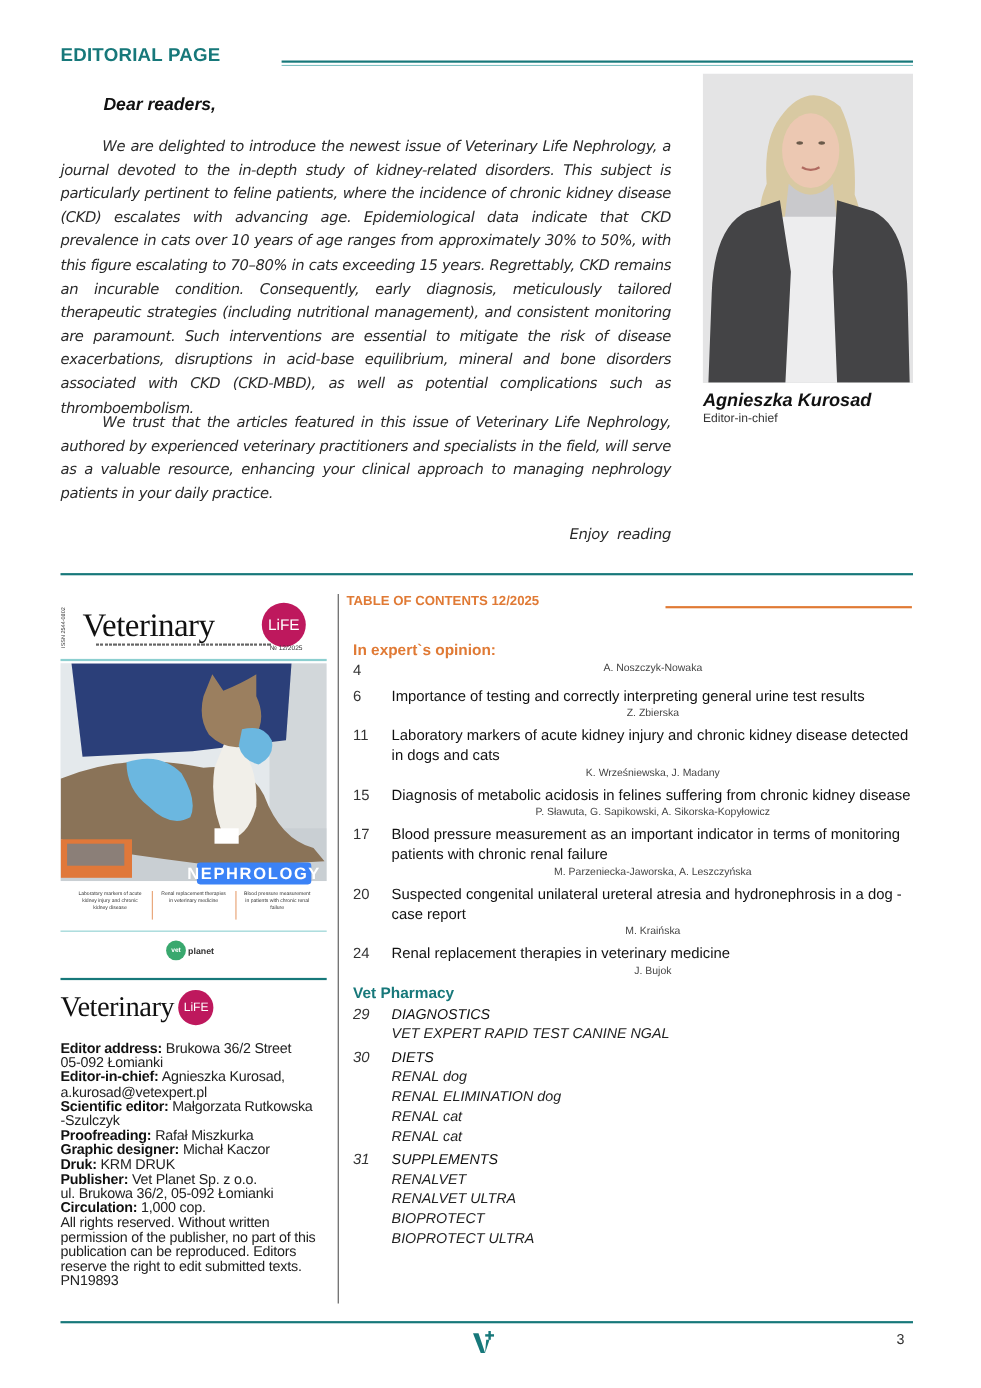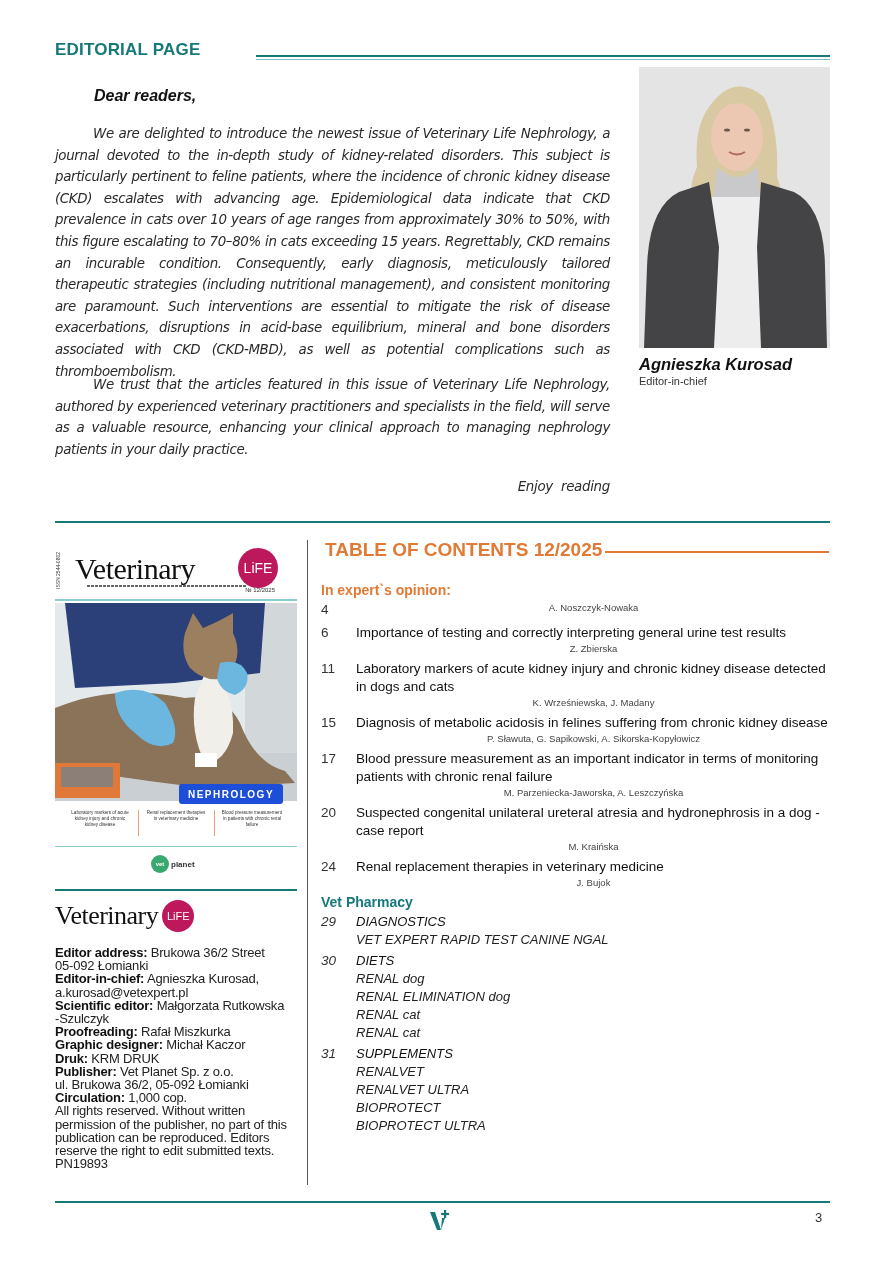--- a/index.html
+++ b/index.html
@@ -32,40 +32,40 @@
   .cover { position: absolute; left: 55px; top: 542px; width: 242px; height: 340px; }
   .cover-issn { position: absolute; left: 0px; top: 10px; font-size: 5px; color: #333; writing-mode: vertical-rl; transform: rotate(180deg); }
   .cover-logo { position: absolute; left: 20px; top: 10px; font-family: "Liberation Serif", serif; font-size: 30px; color: #111; letter-spacing: -0.5px; }
   .cover-tag { position: absolute; left: 32px; top: 43px; width: 160px; height: 2px; background: repeating-linear-gradient(90deg, #666 0 3px, transparent 3px 4px); }
   .life-badge { position: absolute; border-radius: 50%; background: #be185d; color: #fff; font-weight: normal; display: flex; align-items: center; justify-content: center; font-family: "Liberation Sans", sans-serif; }
   .cover .life-badge { left: 183px; top: 6px; width: 40px; height: 40px; font-size: 14px; }
   .cover-issue { position: absolute; right: 22px; top: 45px; font-size: 6px; color: #333; }
   .cover-bar { position: absolute; left: 0; top: 57px; width: 242px; height: 2px; background: #8ccfd0; }
   .cover-photo { position: absolute; left: 0; top: 61px; width: 242px; height: 198px; overflow: hidden; background: #e7ecef; }
   .cover-photo svg { display: block; width: 100%; height: 100%; }
-  .neph-badge { position: absolute; left: 124px; top: 242px; width: 104px; height: 20px; background: #1d4ed8; color: #fff; font-size: 10px; font-weight: bold; letter-spacing: 1.5px; display: flex; align-items: center; justify-content: center; border-radius: 3px; }
+  .neph-badge { position: absolute; left: 124px; top: 242px; width: 104px; height: 20px; background: #3b82f6; color: #fff; font-size: 15px; font-weight: bold; letter-spacing: 1.5px; display: flex; align-items: center; justify-content: center; border-radius: 3px; }
   .cover-teasers { position: absolute; left: 14px; top: 268px; width: 214px; display: flex; justify-content: space-between; }
   .cover-teaser { width: 62px; font-size: 4.6px; line-height: 6px; text-align: center; color: #333; }
   .cover-teaser-sep { width: 1px; height: 26px; background: #e7a070; }
   .cover-rule { position: absolute; left: 0; top: 304px; width: 242px; height: 1px; background: #8ccfd0; }
   .vetplanet { position: absolute; left: 96px; top: 313px; display: flex; align-items: center; gap: 2px; }
   .vetplanet .dot { width: 18px; height: 18px; border-radius: 50%; background: #39a86e; color: #fff; font-size: 6px; display: flex; align-items: center; justify-content: center; font-weight: bold; }
   .vetplanet .txt { font-size: 8px; font-weight: bold; color: #333; }
 
   .left-rule { position: absolute; left: 55px; top: 889px; width: 242px; height: 2px; background: #17787a; }
   .footer-logo { position: absolute; left: 55px; top: 900px; display: flex; align-items: center; gap: 4px; }
   .footer-logo .word { font-family: "Liberation Serif", serif; font-size: 26px; color: #111; letter-spacing: -0.5px; }
   .footer-logo .life-badge { position: relative; width: 32px; height: 32px; font-size: 11px; }
 
   .imprint { position: absolute; left: 55px; top: 946px; width: 240px; font-size: 13px; line-height: 13.2px; color: #222; letter-spacing: -0.2px; }
   .imprint b { font-weight: bold; color: #111; }
   .imprint .row { display: block; }
 
   
-  .toc-title { position: absolute; left: 325px; top: 539px; font-size: 19px; font-weight: bold; color: #e07a35; }
+  .toc-title { position: absolute; left: 315px; top: 539px; font-size: 12px; font-weight: bold; color: #e07a35; }
   .toc-rule { position: absolute; left: 605px; top: 551px; width: 224px; height: 2px; background: #e07a35; }
   .toc { position: absolute; left: 321px; top: 582px; width: 510px; }
   .sec-head { font-size: 14px; font-weight: bold; margin-bottom: 3px; }
   .sec-head.expert { color: #e07a35; }
   .sec-head.pharm { color: #17787a; margin-top: 2px; }
   .entry { display: flex; margin-bottom: 5px; }
   .entry .pg { width: 35px; font-size: 13.5px; color: #333; line-height: 18px; }
   .entry .body { flex: 1; }
   .entry .t { font-size: 13.5px; line-height: 18px; color: #111; }
   .entry .au { font-size: 9.5px; color: #444; line-height: 13px; text-align: center; }

